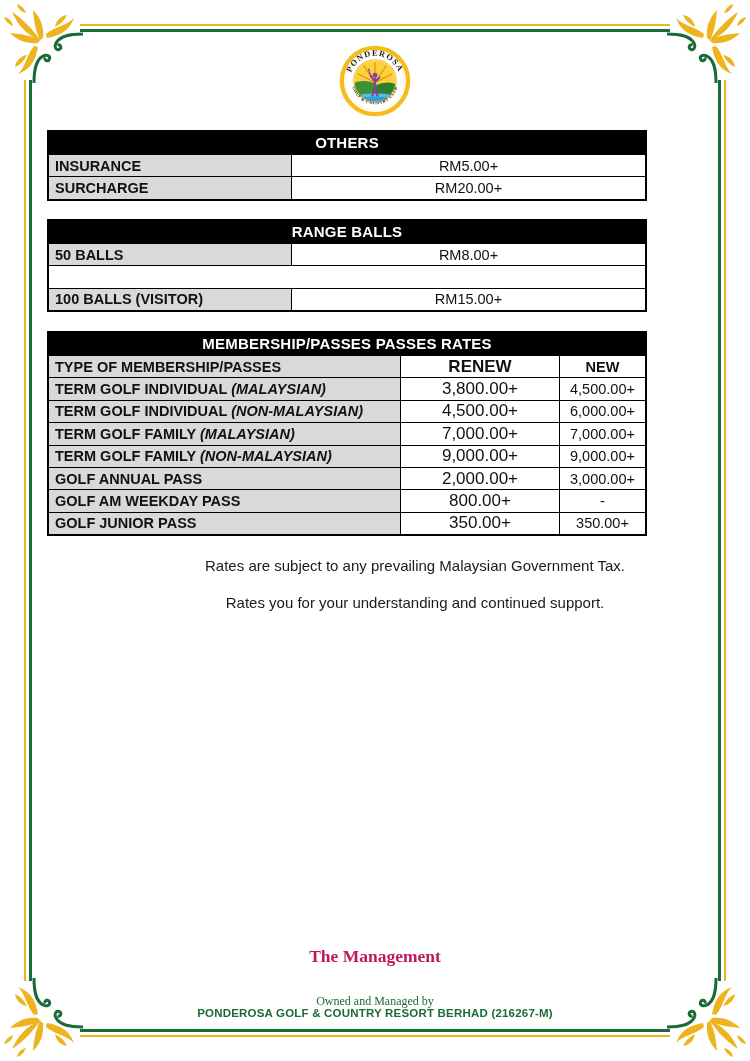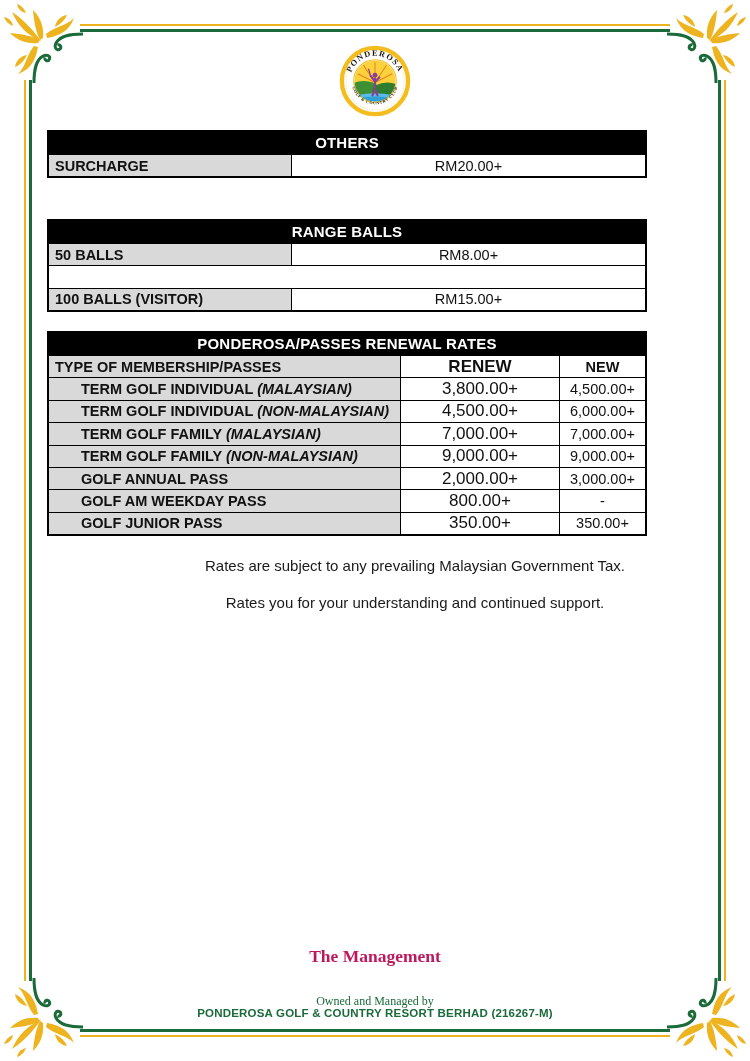--- a/index.html
+++ b/index.html
@@ -31,21 +31,21 @@
   .t-title{background:#000;color:#fff;font-weight:bold;font-size:15px;height:22px;line-height:22px;text-align:center;letter-spacing:.2px;}
   .t-row{display:flex;height:22.4px;box-sizing:border-box;border-top:1px solid #000;}
   .c-label{background:#d9d9d9;font-weight:bold;font-size:14.5px;display:flex;align-items:center;padding-left:6px;border-right:1px solid #000;box-sizing:border-box;}
   .c-value{flex:1;font-size:14.5px;display:flex;align-items:center;justify-content:center;}
   .tbl.simple .c-label{width:243px;}
   .tbl.member .c-label{width:352px;}
   .c-mid{width:159px;border-right:1px solid #000;box-sizing:border-box;font-size:17px;display:flex;align-items:center;justify-content:center;}
   .c-end{flex:1;font-size:14.5px;display:flex;align-items:center;justify-content:center;}
   .hdr-cell{background:#fff;font-weight:bold;}
   .it{font-style:italic;font-weight:bold;white-space:pre;}
-  .sp{white-space:pre;margin-left:26px;}
+  .sp{white-space:pre;}
   .tbl.others{top:130px;}
   .tbl.range{top:219px;}
   .tbl.member{top:331px;}
   
   .note{position:absolute;left:0;width:100%;text-align:center;font-size:15px;color:#1a1a1a;padding-left:40px;}
   .note1{top:557px;}
   .note2{top:594px;}
   .mgmt{position:absolute;left:0;top:946px;width:100%;text-align:center;font-weight:bold;font-size:17.5px;color:#be185d;font-family:Liberation Serif, serif;}
   .footer{position:absolute;left:0;top:996px;width:100%;text-align:center;color:#1b6a39;}
   .footer .f1{font-size:12px;line-height:10px;font-family:Liberation Serif, serif;}
@@ -171,41 +171,45 @@
       <textPath href="#arcTop" startOffset="50%" text-anchor="middle">PONDEROSA</textPath>
     </text>
     <text font-family="Liberation Serif, serif" font-size="5.6" font-weight="bold" fill="#1a1a1a" letter-spacing="0.9">
       <textPath href="#arcBot" startOffset="50%" text-anchor="middle">GOLF &amp; COUNTRY CLUB</textPath>
     </text>
   </svg>
 
   <div class="tbl simple others">
     <div class="t-title">OTHERS</div>
     <div class="t-row">
+      <div class="c-label">INSURANCE</div>
+      <div class="c-value">RM5.00+</div>
+    </div>
+    <div class="t-row">
       <div class="c-label">SURCHARGE</div>
       <div class="c-value">RM20.00+</div>
     </div>
   </div>
 
   <div class="tbl simple range">
     <div class="t-title">RANGE BALLS</div>
     <div class="t-row">
       <div class="c-label">50 BALLS</div>
       <div class="c-value">RM8.00+</div>
     </div>
     <div class="t-row">
     </div>
     <div class="t-row">
       <div class="c-label">100 BALLS (VISITOR)</div>
       <div class="c-value">RM15.00+</div>
     </div>
   </div>
 
   <div class="tbl member">
-    <div class="t-title">PONDEROSA/PASSES RENEWAL RATES</div>
+    <div class="t-title">MEMBERSHIP/PASSES PASSES RATES</div>
     <div class="t-row">
       <div class="c-label">TYPE OF MEMBERSHIP/PASSES</div>
       <div class="c-mid hdr-cell">RENEW</div>
       <div class="c-end hdr-cell">NEW</div>
     </div>
     <div class="t-row">
       <div class="c-label">
           <span class="sp">TERM GOLF INDIVIDUAL </span>
           <span class="it">(MALAYSIAN)</span>
         </div>

